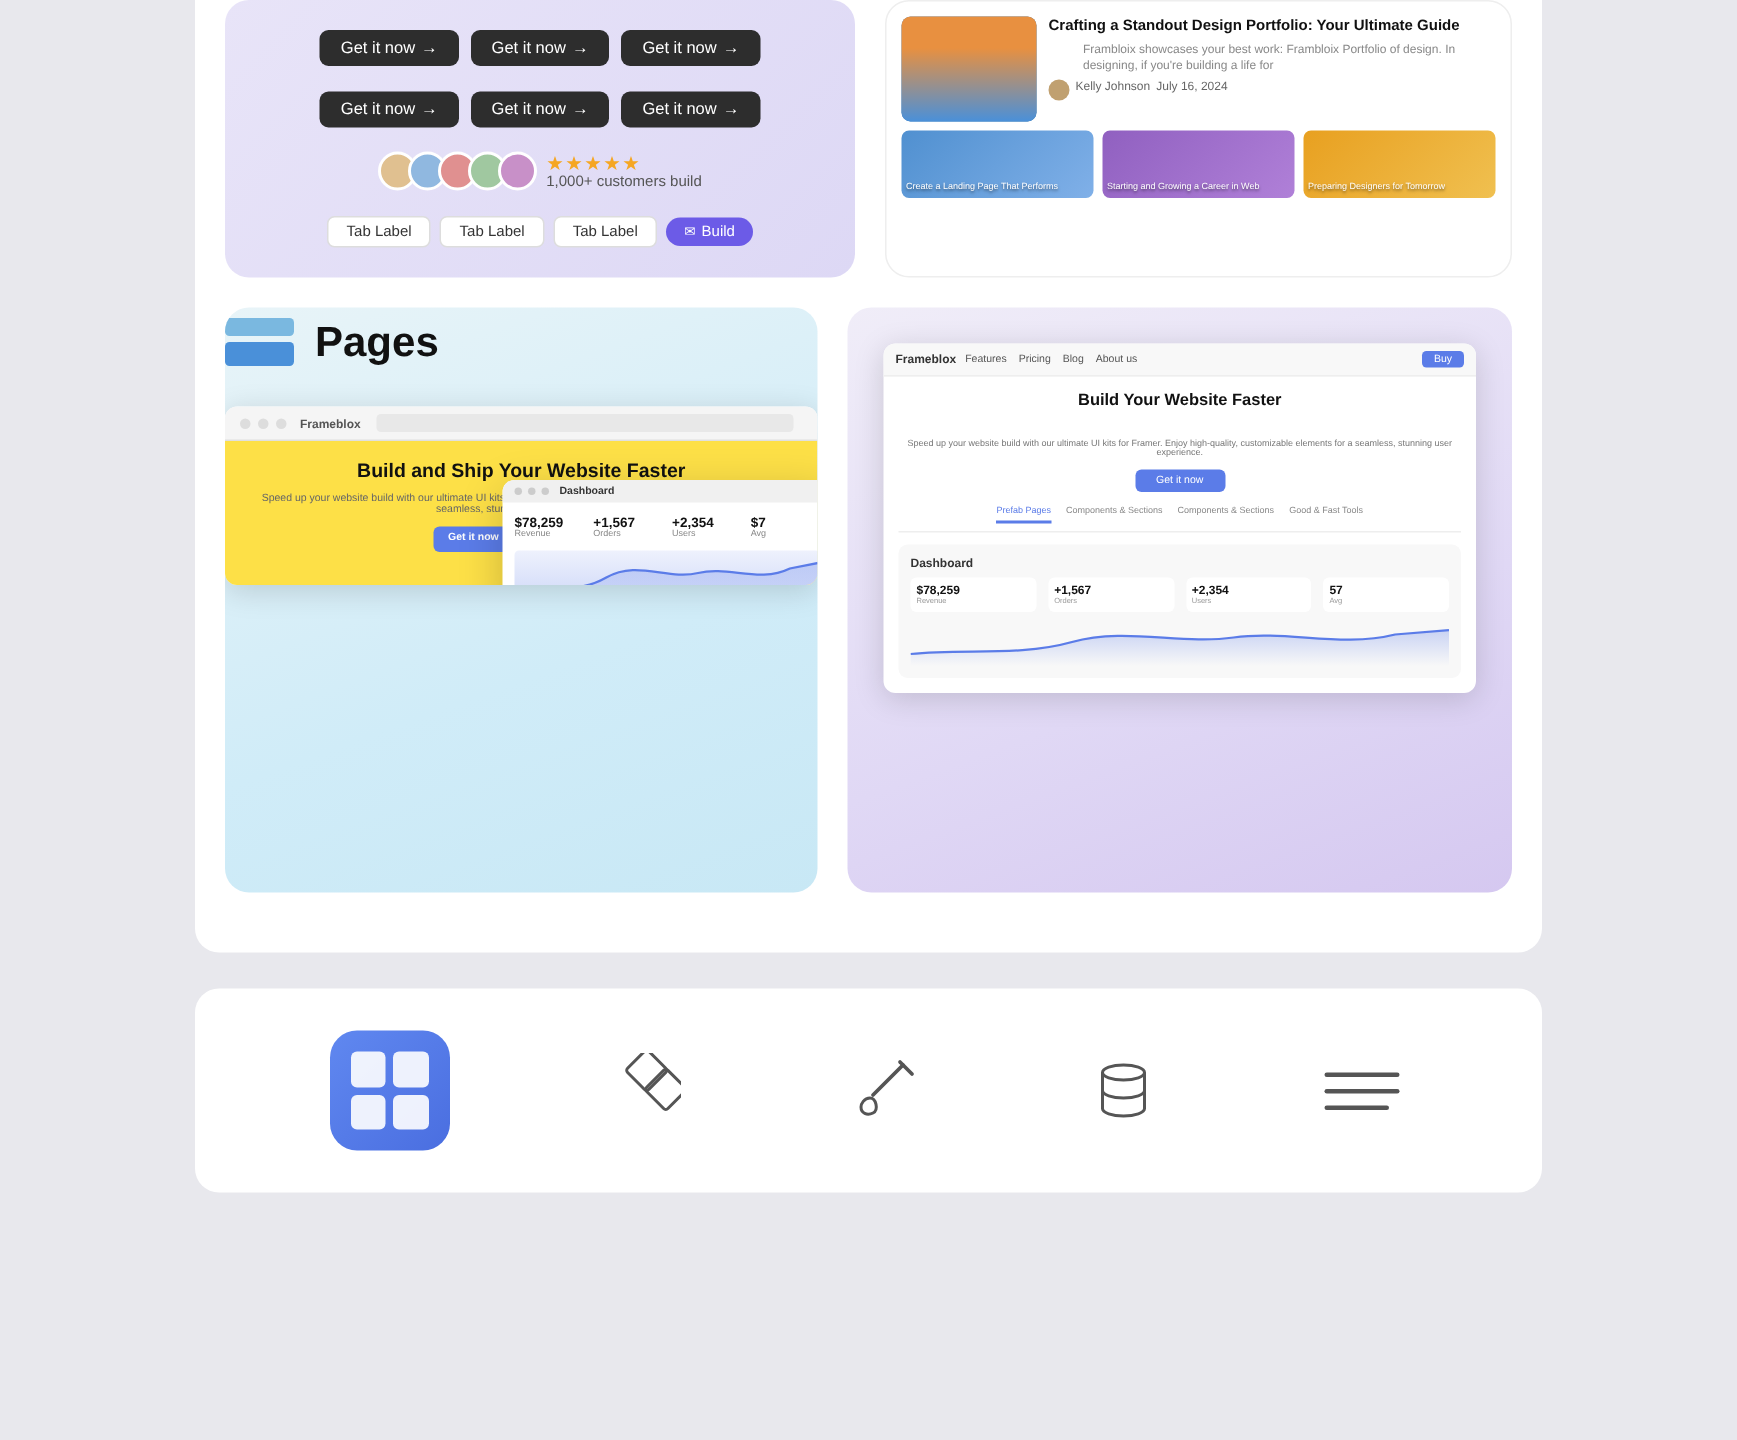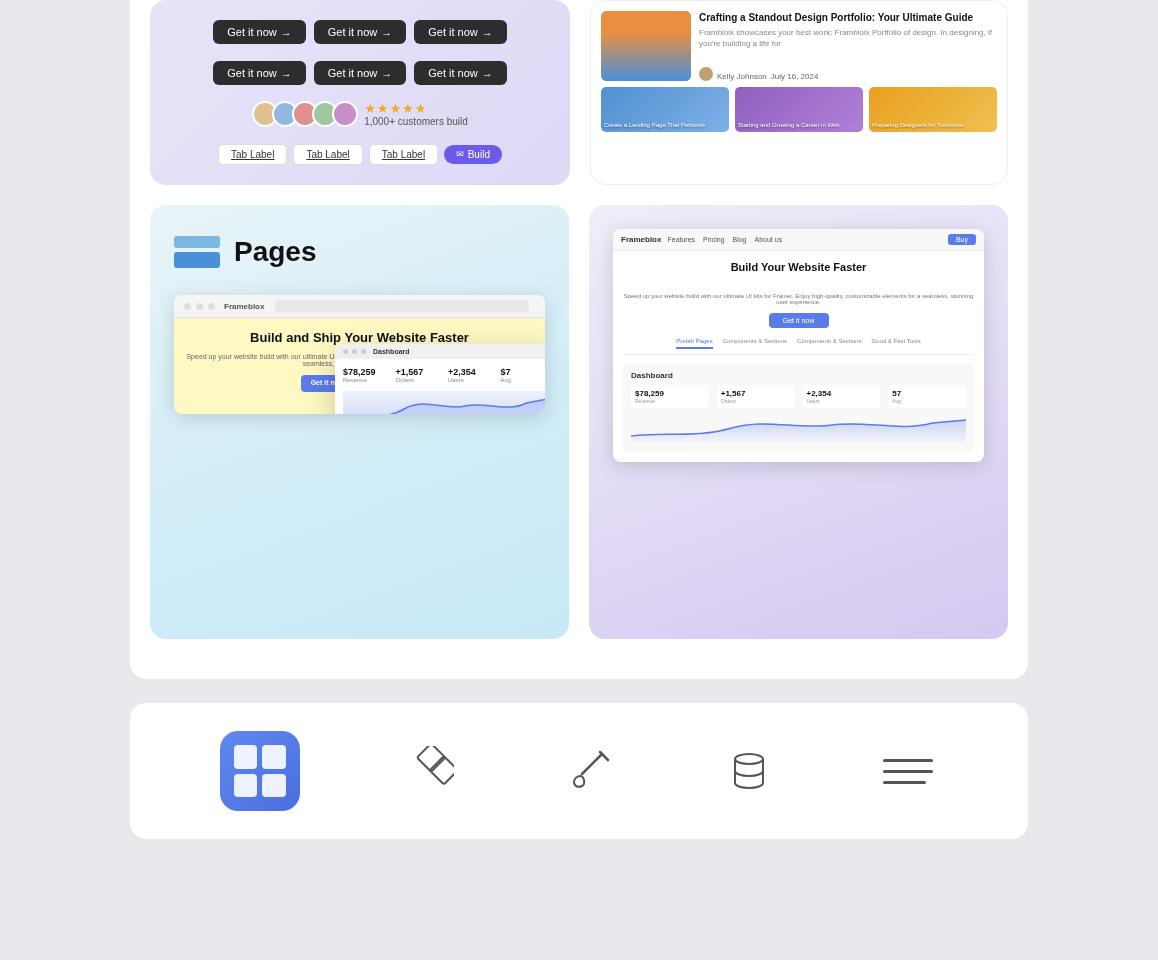--- a/index.html
+++ b/index.html
@@ -117,21 +117,20 @@
       align-items: center;
     }
 
     .tab-label {
       background: #fff;
       border: 1px solid #ddd;
       border-radius: 5px;
       padding: 4px 12px;
       font-size: 10px;
       color: #333;
-      text-decoration: underline;
     }
 
     .email-tag {
       background: #6c5be7;
       color: #fff;
       border-radius: 20px;
       padding: 4px 12px;
       font-size: 10px;
       display: flex;
       align-items: center;
@@ -182,27 +181,28 @@
       font-weight: 700;
       color: #111;
       line-height: 1.3;
       margin-bottom: 3px;
     }
 
     .blog-meta {
       font-size: 8px;
       color: #888;
       line-height: 1.4;
+      margin-left: 23px;
     }
 
     .blog-author {
       display: flex;
-      align-items: flex-end;
+      align-items: flex-start;
       gap: 4px;
-      margin-top: 18px;
+      margin-top: 4px;
     }
 
     .author-avatar {
       width: 14px;
       height: 14px;
       border-radius: 50%;
       background: #c0a070;
     }
 
     .author-name {
@@ -251,21 +251,20 @@
       display: flex;
       gap: 20px;
       padding: 0 20px;
     }
 
     
     .card-pages {
       background: linear-gradient(160deg, #e8f4f8 0%, #d0ecf8 60%, #c8e8f5 100%);
       border-radius: 16px;
       flex: 1;
-      padding: 24px;
       min-height: 390px;
       overflow: hidden;
       position: relative;
     }
 
     
     .card-templates {
       background: linear-gradient(160deg, #f0edf8 0%, #e0d8f5 60%, #d5c8f0 100%);
       border-radius: 16px;
       flex: 1;
@@ -351,21 +350,21 @@
     .browser-url {
       flex: 1;
       background: #e8e8e8;
       border-radius: 3px;
       height: 12px;
       margin: 0 6px;
     }
 
     .browser-body {
       padding: 12px;
-      background: #fef9c3;
+      background: #fde047;
     }
 
     .site-headline {
       font-size: 13px;
       font-weight: 800;
       color: #111;
       text-align: center;
       line-height: 1.3;
       margin-bottom: 6px;
     }

